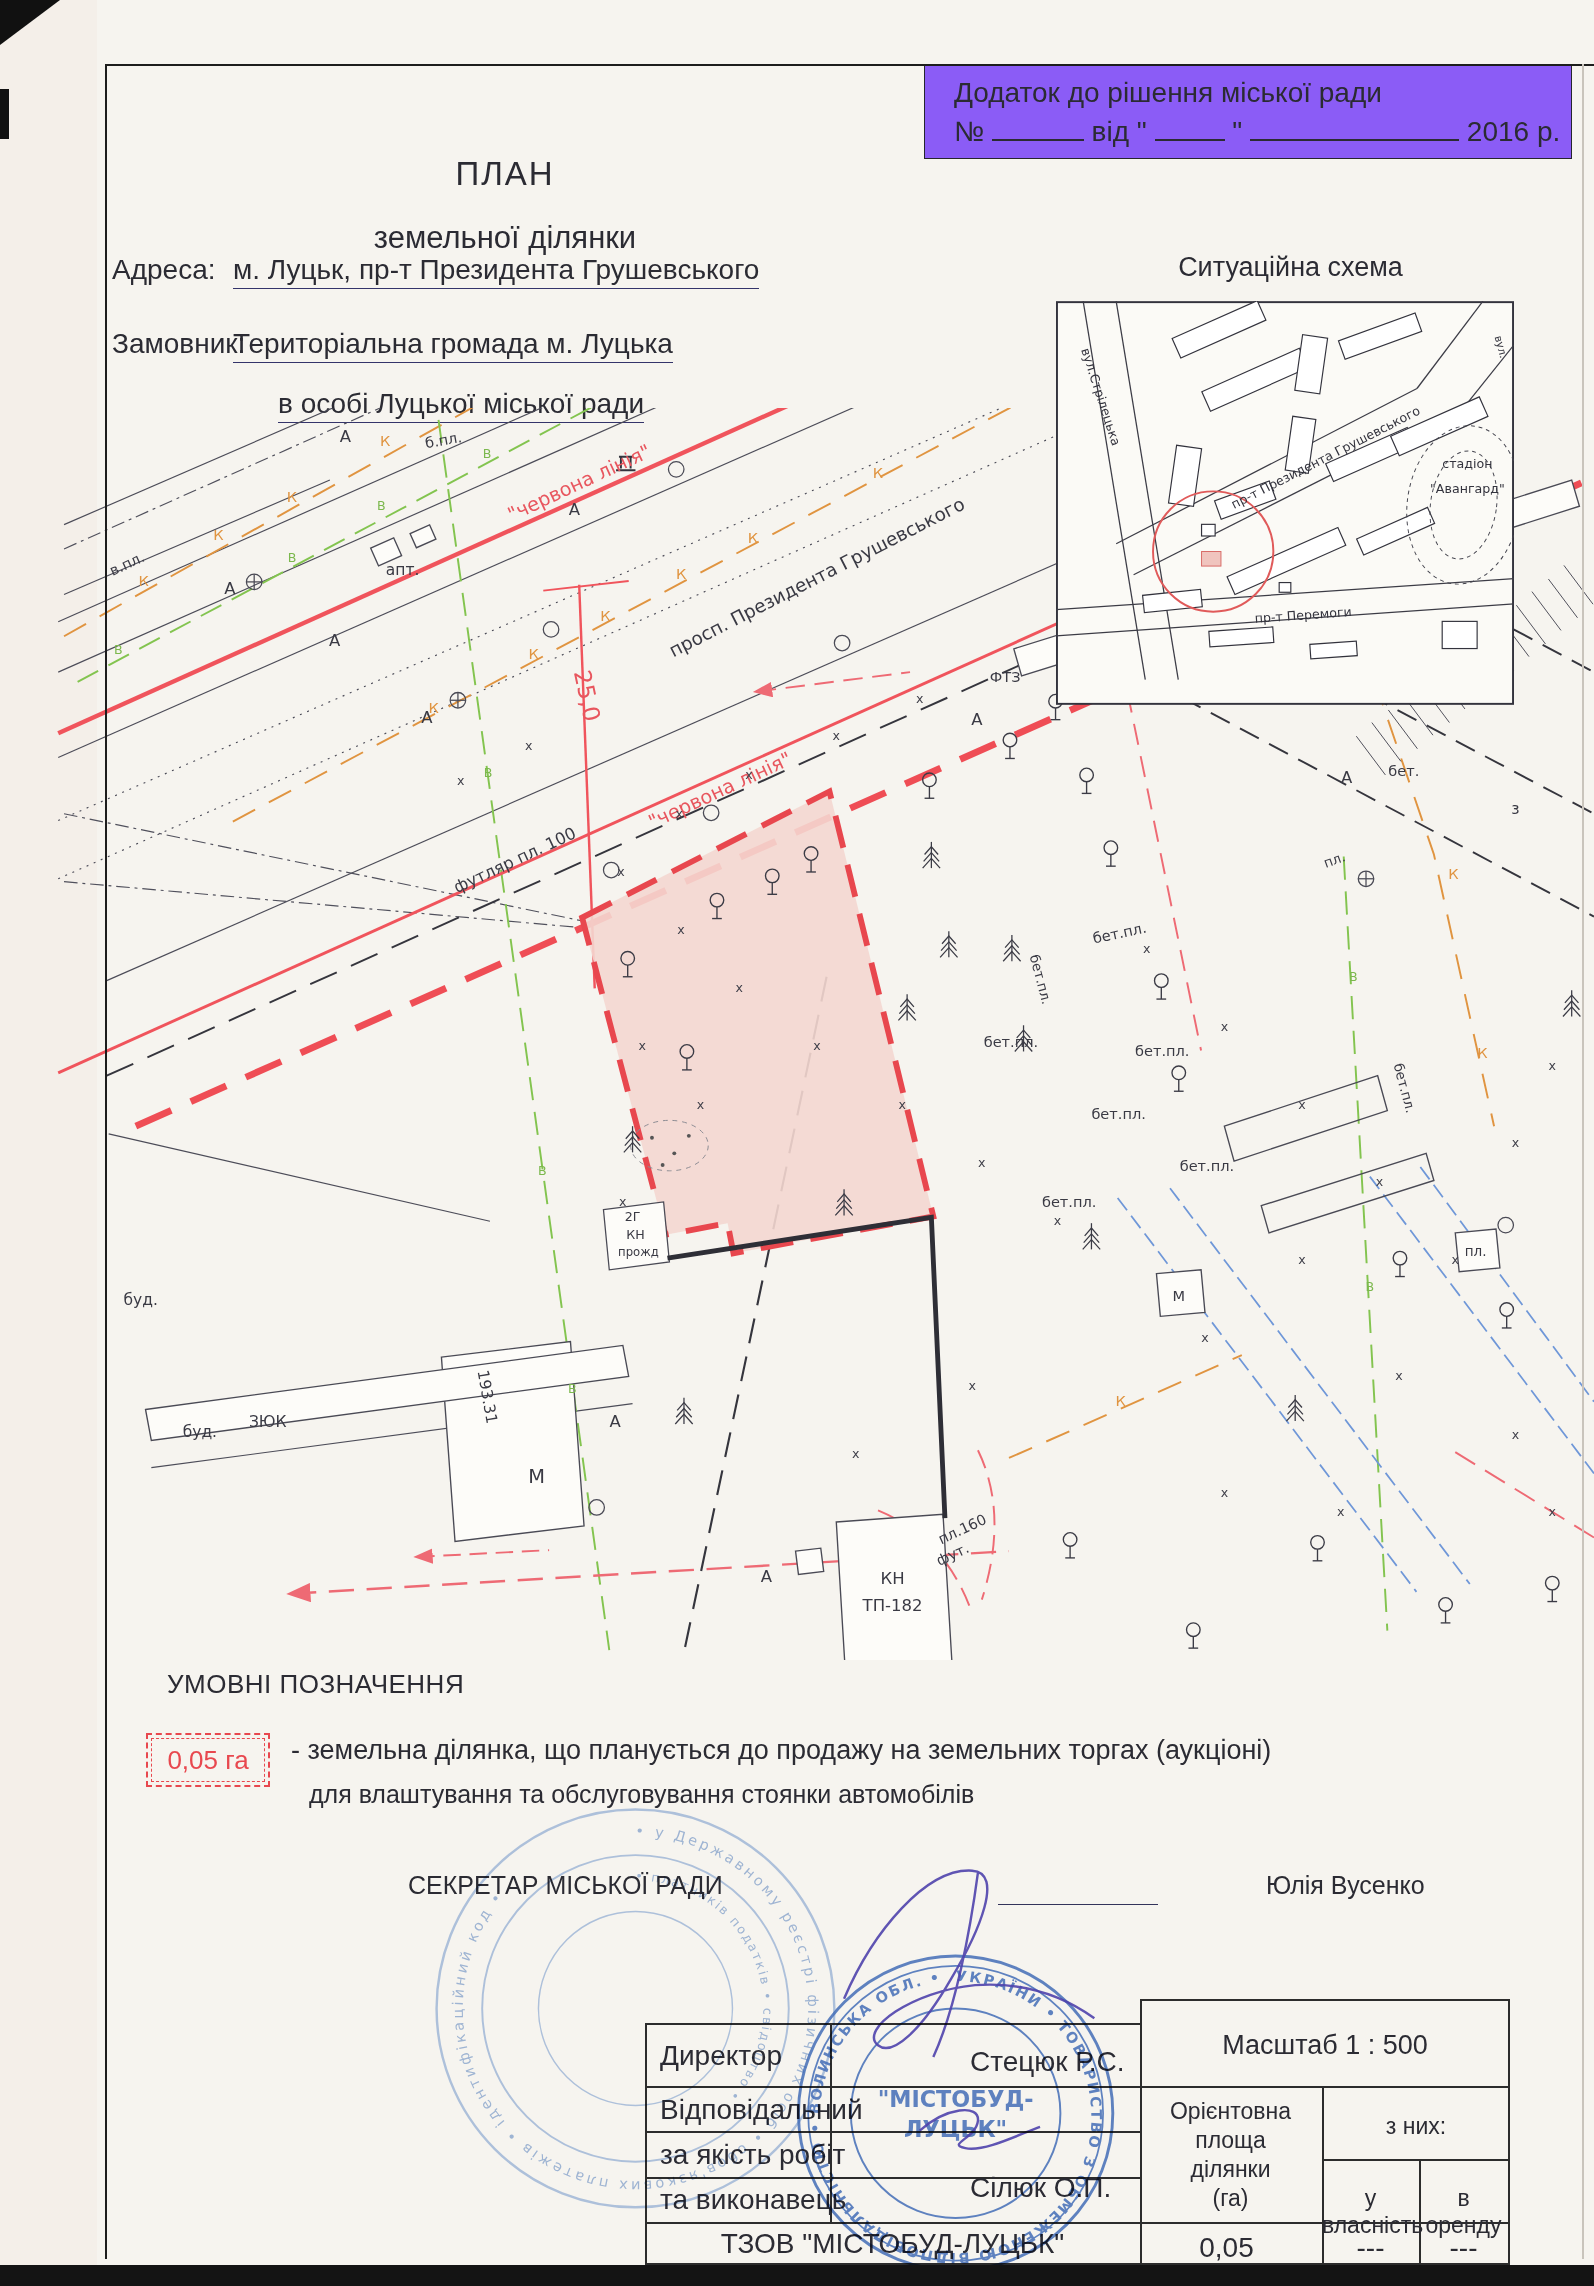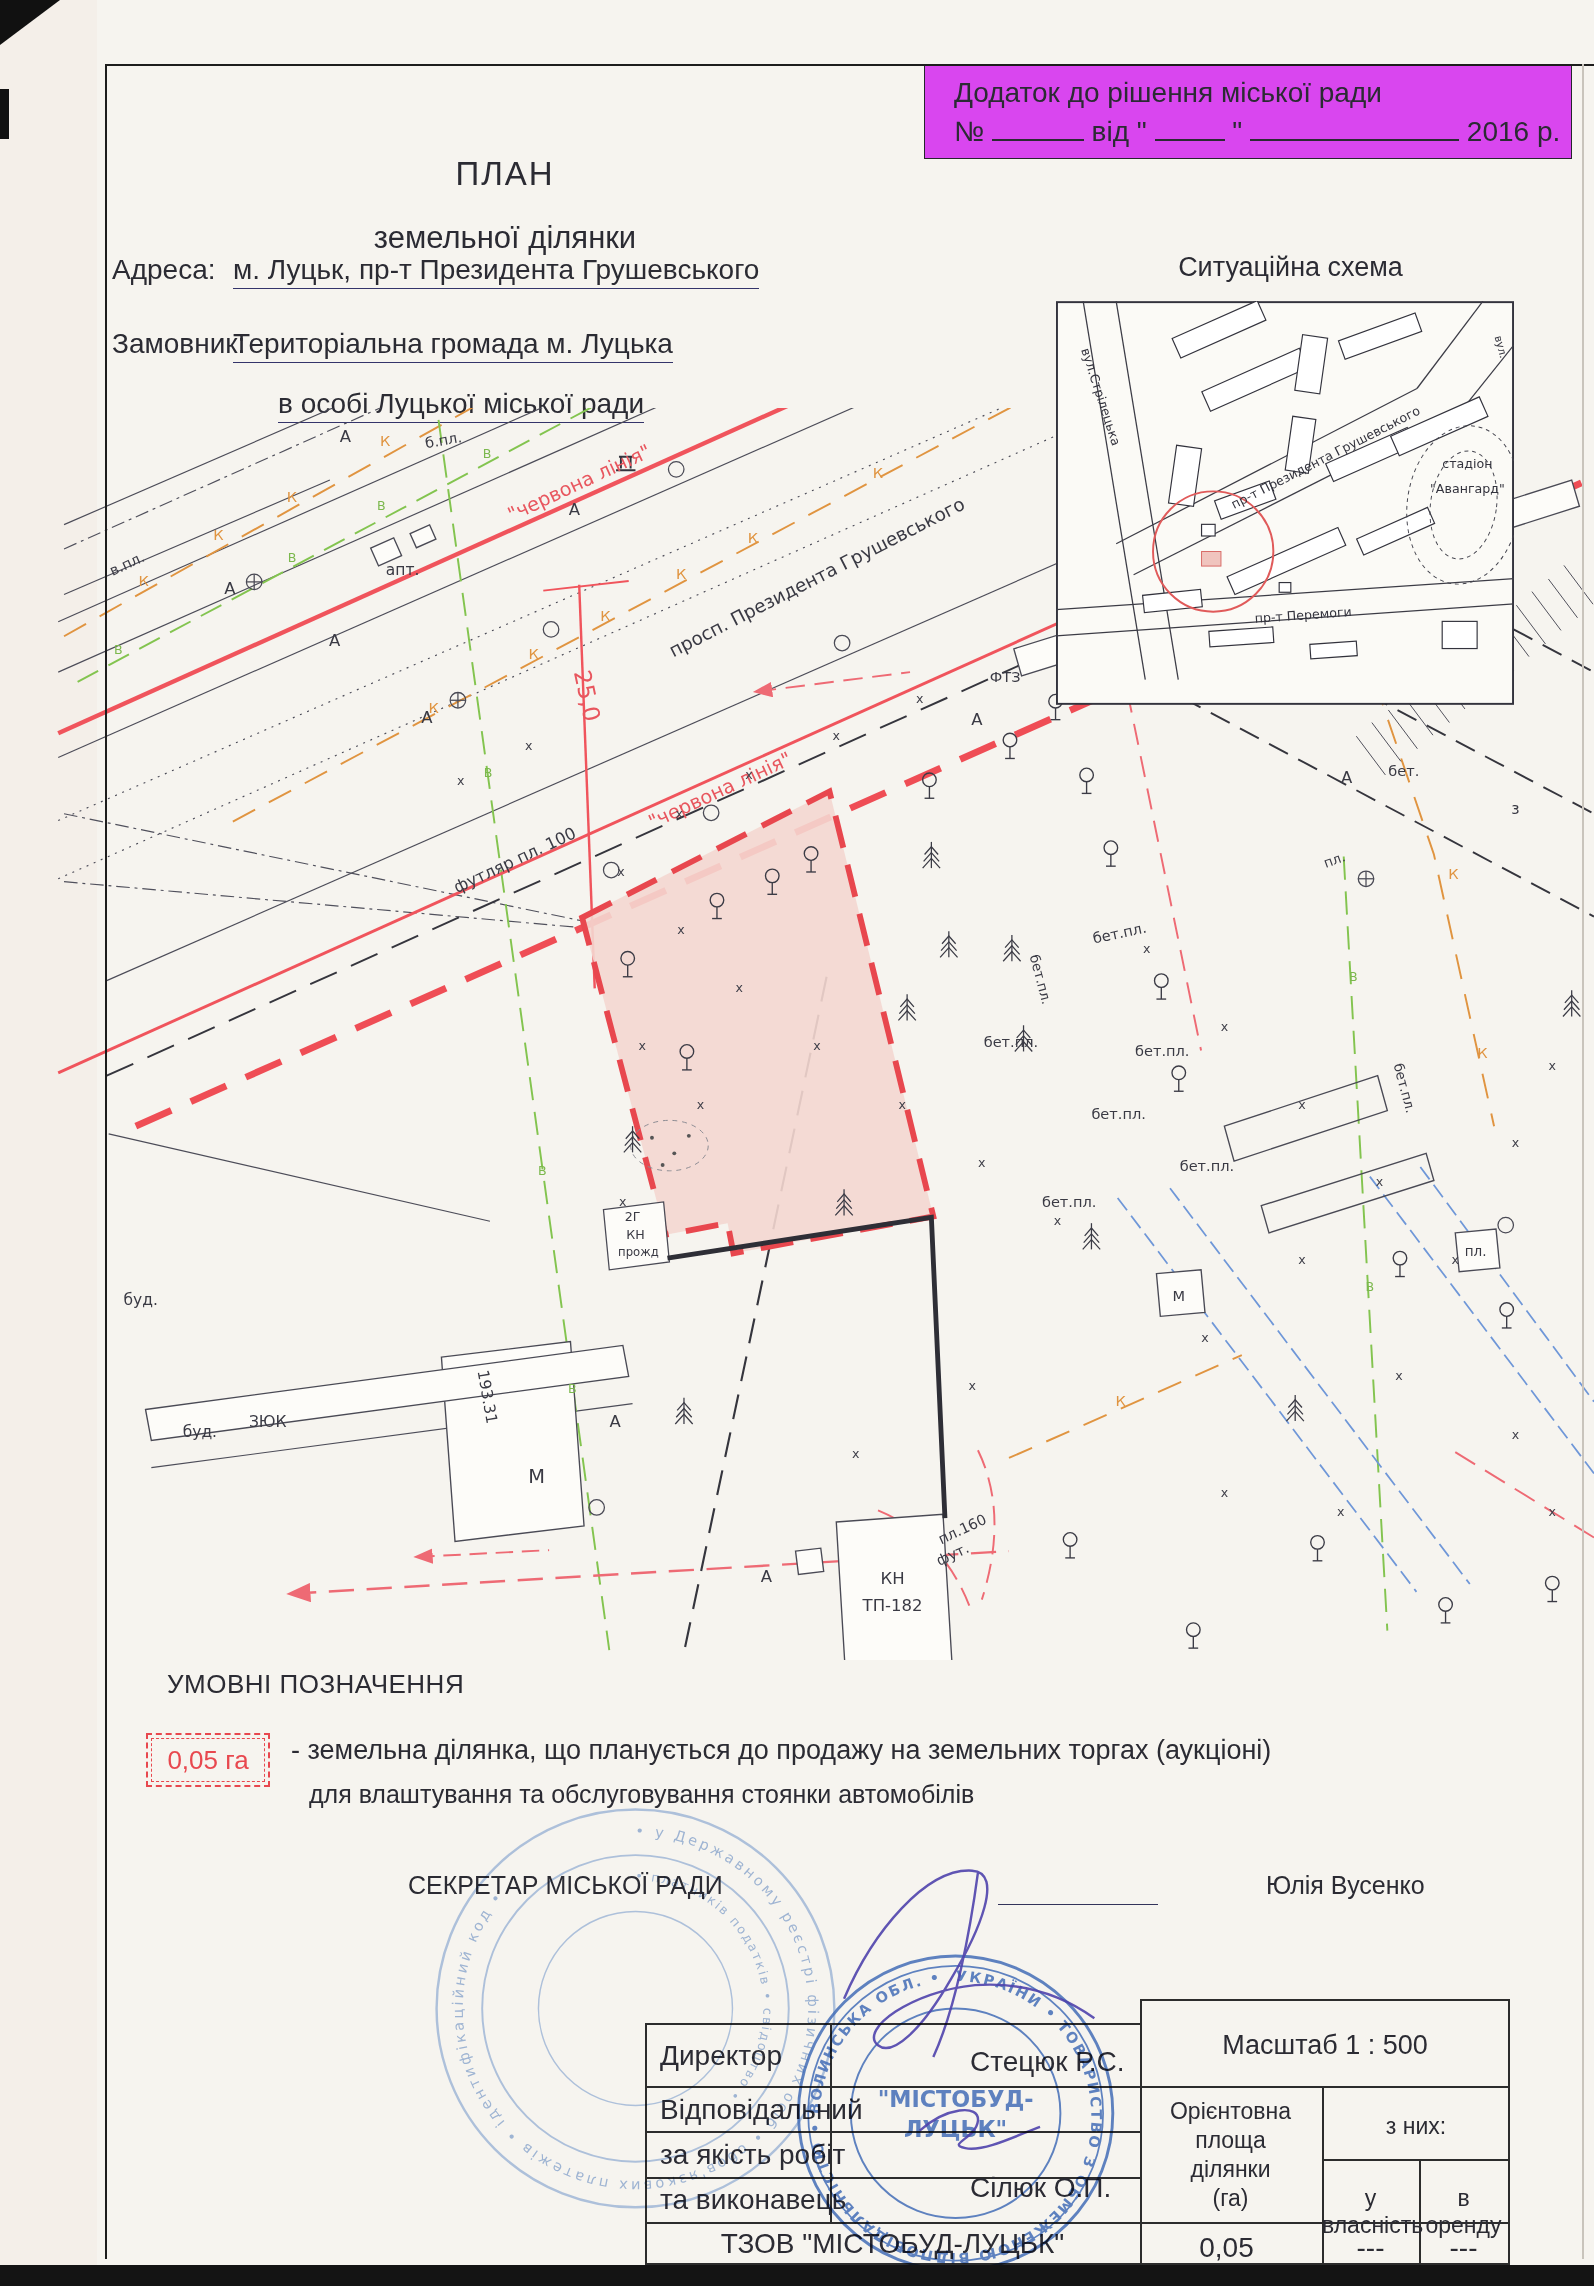--- a/index.html
+++ b/index.html
@@ -4,21 +4,21 @@
 <style>
   html,body{margin:0;padding:0;background:#e8e6e0;}
   #page{position:relative;width:1594px;height:2286px;background:#f6f4ef;overflow:hidden;
         font-family:"Liberation Sans","DejaVu Sans",sans-serif;color:#2b2b33;}
   .abs{position:absolute;}
   
   #title-block{left:272px;top:142px;width:466px;text-align:center;}
   #title-line1{font-size:33px;letter-spacing:1.9px;margin-top:13px;}
   #title-line2{font-size:31px;margin-top:27px;}
   #annex-box{left:924px;top:64px;width:648px;height:95px;border:1.9px solid #26262e;
-             padding:7.8px 0 0 29px;box-sizing:border-box;font-size:28px;line-height:39px;background:#d946ef;}
+             padding:7.8px 0 0 29px;box-sizing:border-box;font-size:28px;line-height:39px;background:#8b5cf6;}
   .blank{display:inline-block;border-bottom:2.4px solid #2b2b33;height:23px;vertical-align:baseline;}
   .b95{width:92px;} .b72{width:70px;} .b215{width:209px;}
   
   .doc-label{font-size:28px;}
   .doc-value{font-size:28px;border-bottom:1.9px solid #34346a;padding-bottom:1.9px;}
   
   #sit-title{left:1135px;top:252px;width:311px;font-size:27px;text-align:center;}
   #sit-box{left:1056px;top:301px;}
   
   text{font-family:"DejaVu Sans",sans-serif;}

